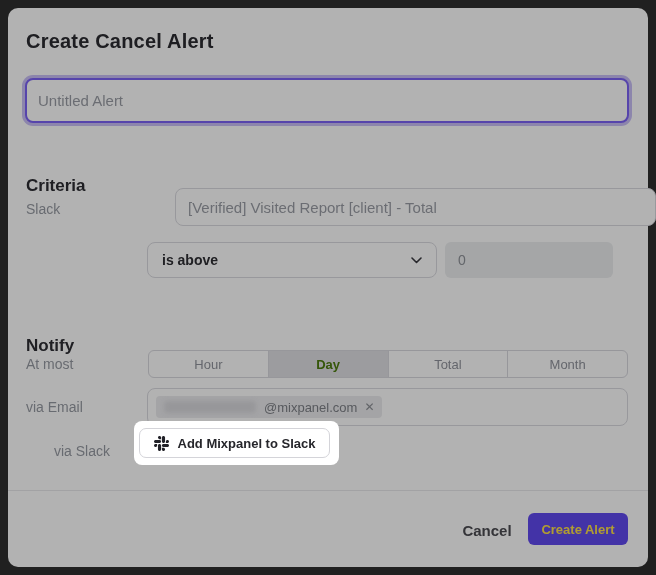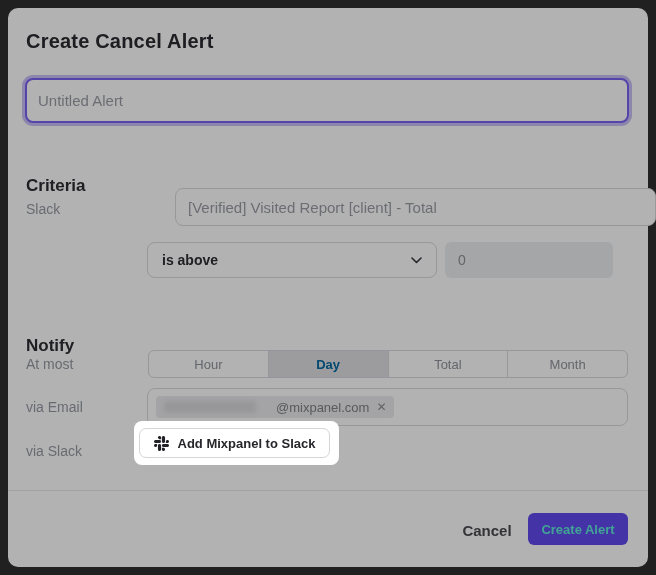--- a/index.html
+++ b/index.html
@@ -54,21 +54,21 @@
   .heading-criteria { top: 144px; }
   .heading-notify { top: 304px; }
 
   .row-label {
     position: absolute; left: 18px;
     font-size: 14px; color: #969aa2; line-height: 16px;
   }
   .label-when { top: 193px; }
   .label-atmost { top: 348px; }
   .label-email { top: 391px; }
-  .label-slack { top: 435px; }
+  .label-slack { top: 435px; margin-left: 28px; }
 
   .event-input {
     position: absolute; left: 139px; top: 180px;
     width: 481px; height: 38px;
     border: 1px solid #dadae0; border-radius: 8px;
     background: #ffffff;
     padding: 0 12px;
     font-family: "Liberation Sans", sans-serif;
     font-size: 15px; color: #2e2e33;
     outline: none;
@@ -108,21 +108,21 @@
   }
   .segment {
     flex: 1 1 0;
     display: flex; align-items: center; justify-content: center;
     font-size: 13px; color: #90939c;
     cursor: pointer;
   }
   .segment + .segment { border-left: 1px solid #d8d8de; }
   .segment.selected {
     background: #e0e0e4;
-    color: #0369a1; font-weight: 700;
+    color: #4d7c0f; font-weight: 700;
   }
 
   .email-row {
     position: absolute; left: 139px; top: 380px;
     width: 481px; height: 38px;
     border: 1px solid #dadae0; border-radius: 8px;
     background: #ffffff;
     display: flex; align-items: center;
     padding: 0 8px;
   }
@@ -132,21 +132,21 @@
     background: #ebebee;
     border-radius: 4px;
     padding: 0 8px;
   }
   .email-redacted {
     width: 92px; height: 12px;
     background: #d9d9dd;
     border-radius: 3px;
     filter: blur(2px);
   }
-  .email-domain { font-size: 13px; color: #7e8187; margin-left: 20px; }
+  .email-domain { font-size: 13px; color: #7e8187; margin-left: 8px; }
   .chip-remove {
     font-size: 12px; color: #8b8e94;
     margin-left: 7px; cursor: pointer; line-height: 12px;
   }
 
   .spotlight {
     position: absolute; left: 134px; top: 421px;
     width: 205px; height: 44px;
     background: #ffffff;
     border-radius: 8px;
@@ -178,21 +178,21 @@
     display: flex; align-items: center; justify-content: center;
     cursor: pointer;
     text-align: right;
   }
   .create-button {
     position: absolute; left: 520px; top: 505px;
     width: 100px; height: 32px;
     border: none; border-radius: 6px;
     background: #6149f0;
     font-family: "Liberation Sans", sans-serif;
-    font-size: 13px; font-weight: 600; color: #5eead4;
+    font-size: 13px; font-weight: 600; color: #fde047;
     display: flex; align-items: center; justify-content: center;
     cursor: pointer;
   }
 </style>
 </head>
 <body>
 
 <div class="modal">
 
   <h1 class="modal-title">Create Cancel Alert</h1>

